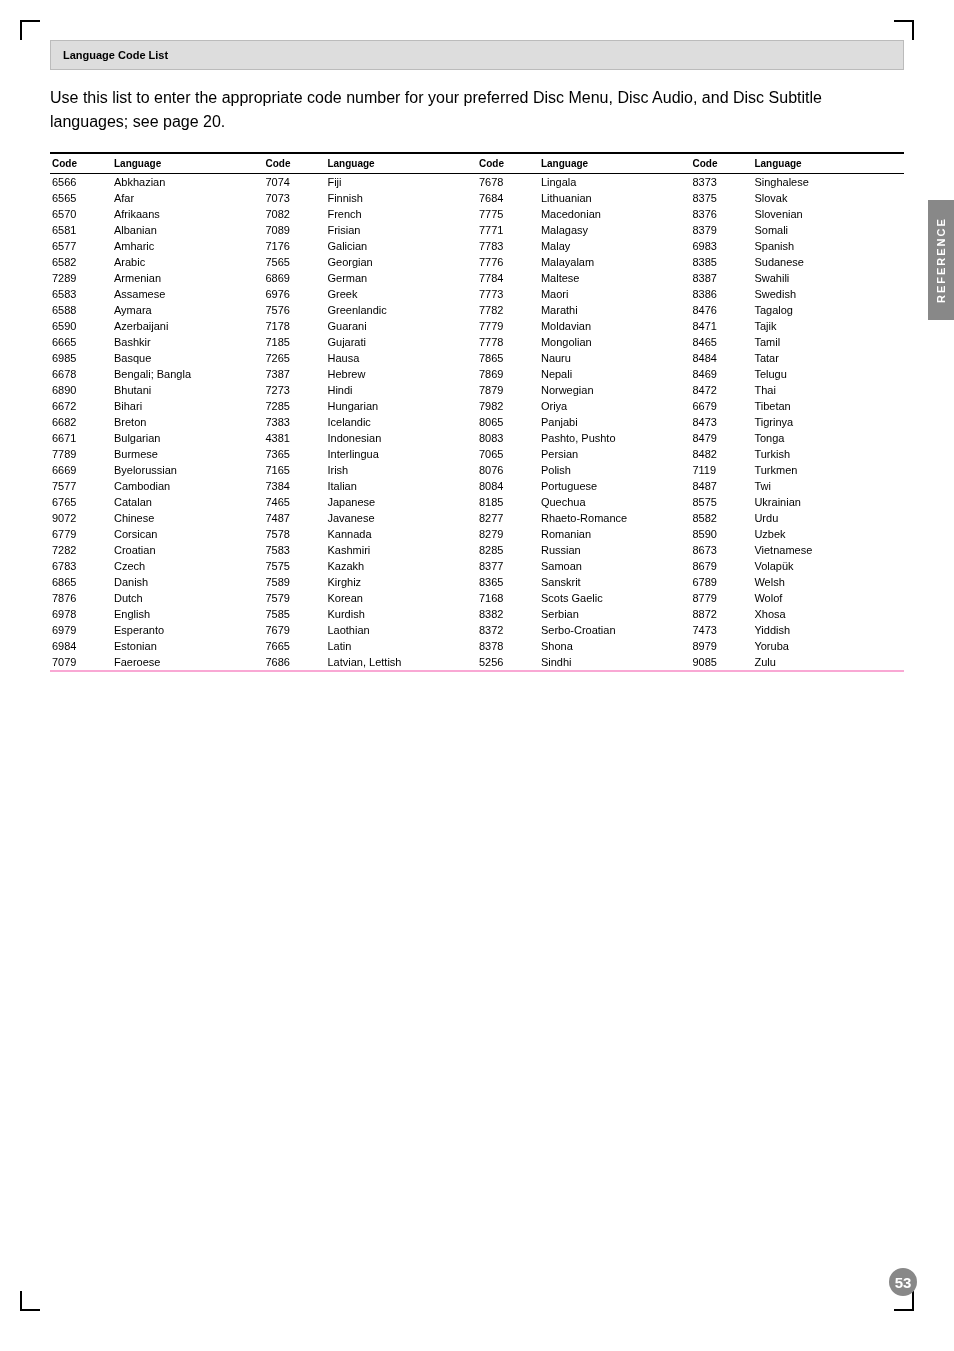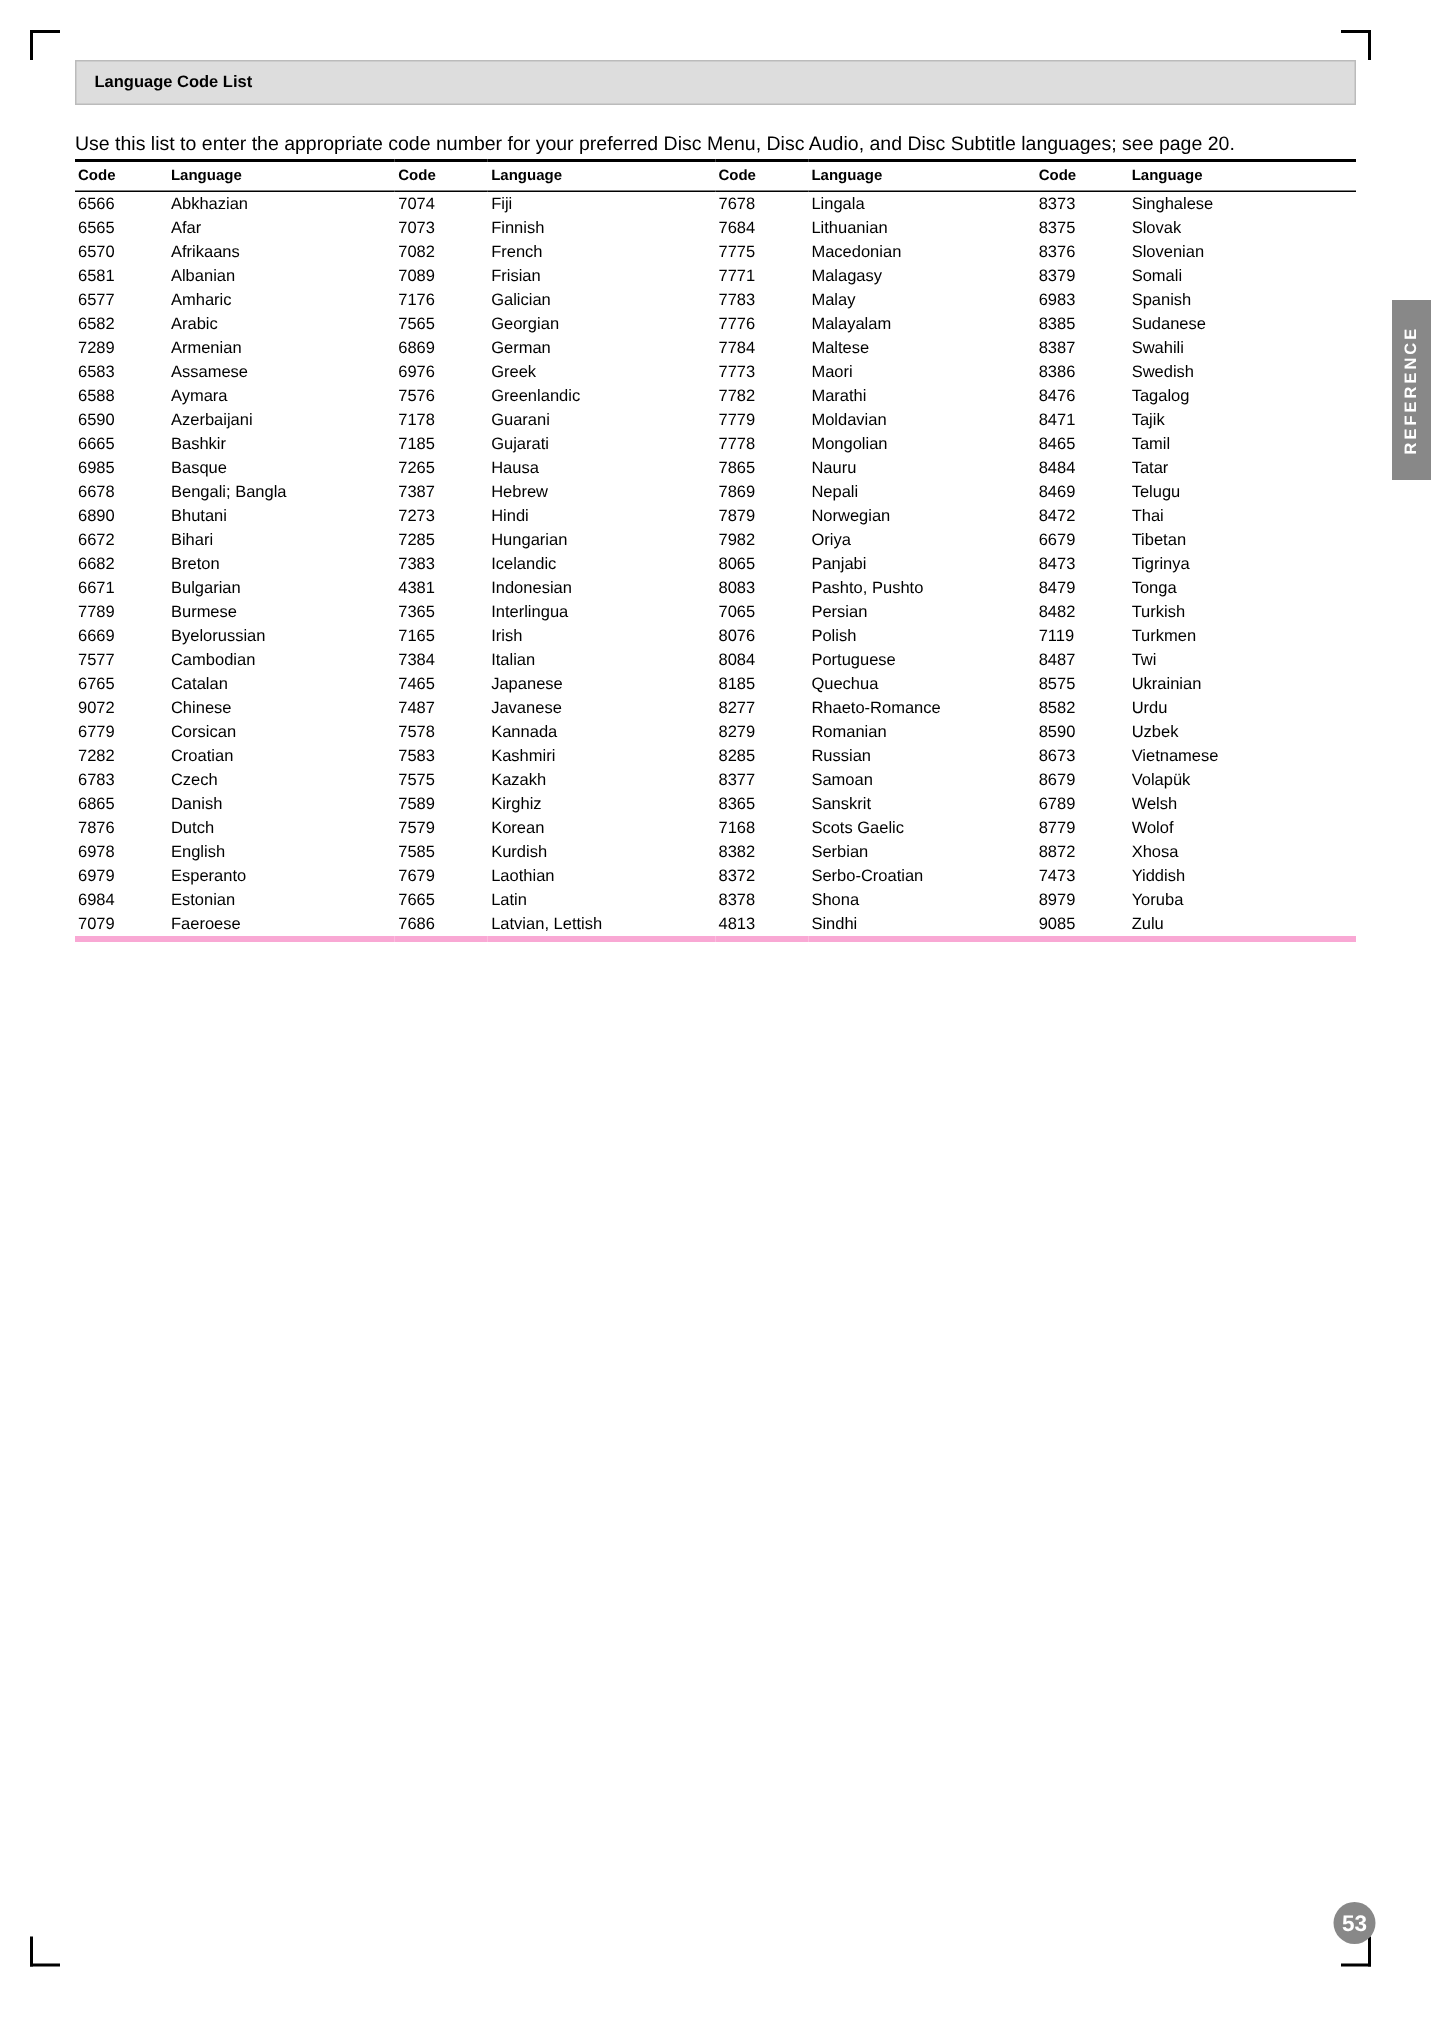--- a/index.html
+++ b/index.html
@@ -75,21 +75,22 @@
       padding: 8px 12px;
       margin-bottom: 16px;
       border: 1px solid #bbb;
     }
     .title-section h1 {
       font-size: 11px;
       font-weight: bold;
     }
 
     .intro-text {
-      font-size: 13px;
+      font-size: 16px;
+      margin-bottom: 18px;
       line-height: 1.5;
     }
 
     
     .lang-table {
       width: 100%;
       border-collapse: collapse;
     }
     .lang-table th {
       font-weight: bold;
@@ -99,21 +100,21 @@
       padding: 4px 6px 4px 2px;
       text-align: left;
     }
     .lang-table td {
       padding: 2px 6px 2px 2px;
       font-size: 11px;
       vertical-align: top;
       border-bottom: none;
     }
     .lang-table tr:last-child td {
-      border-bottom: 4px solid #f9a8d4;
+      border-bottom: 2px solid #f9a8d4;
     }
     .lang-table .code-col {
       width: 45px;
     }
     .lang-table .lang-col {
       width: 110px;
     }
     
     .lang-table tr:nth-child(even) td { background: #fff; }
   </style>
@@ -449,21 +450,21 @@
           <td class="code-col">8378</td>
           <td class="lang-col">Shona</td>
           <td class="code-col">8979</td>
           <td class="lang-col">Yoruba</td>
         </tr>
         <tr>
           <td class="code-col">7079</td>
           <td class="lang-col">Faeroese</td>
           <td class="code-col">7686</td>
           <td class="lang-col">Latvian, Lettish</td>
-          <td class="code-col">4813</td>
+          <td class="code-col">5256</td>
           <td class="lang-col">Sindhi</td>
           <td class="code-col">9085</td>
           <td class="lang-col">Zulu</td>
         </tr>
       </tbody>
   </table>
 
 </div>
 
 </body></html>

